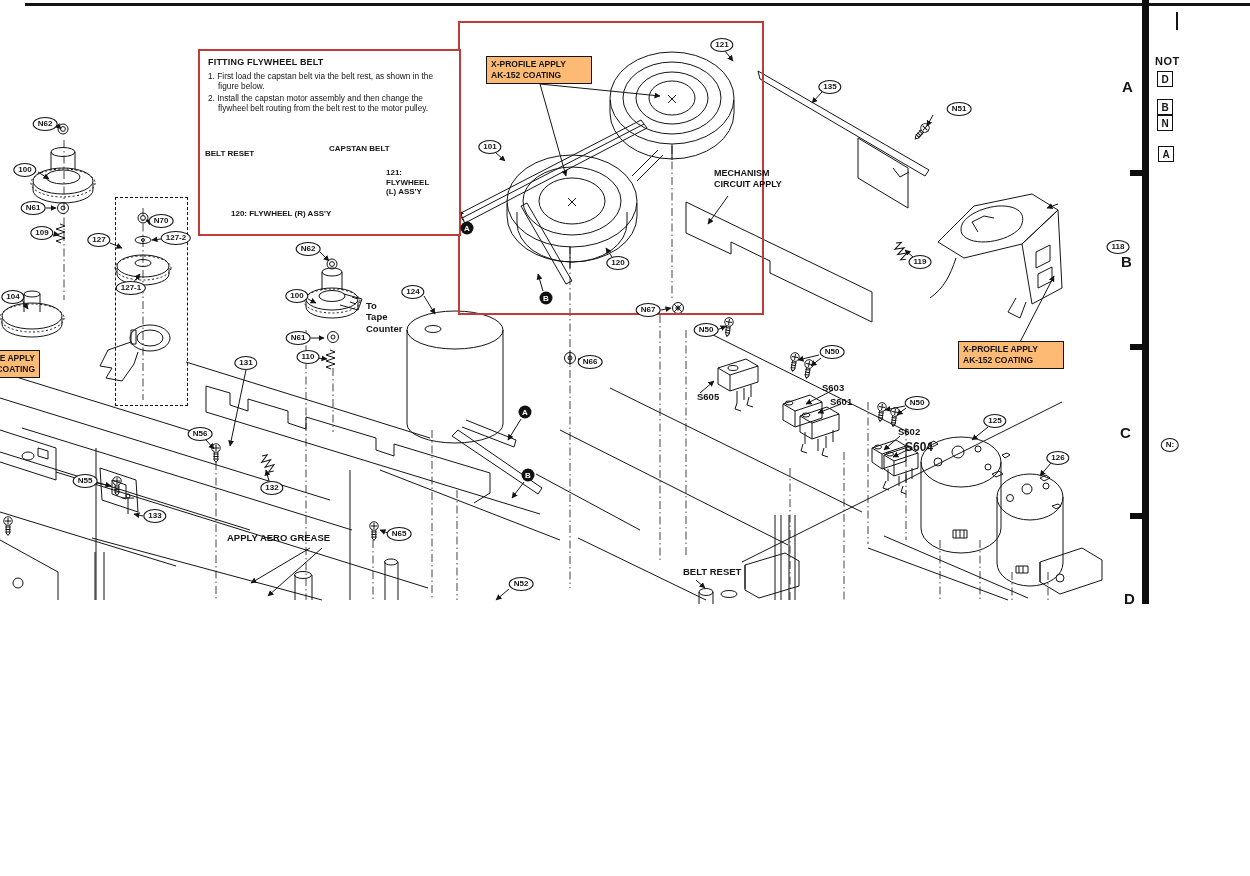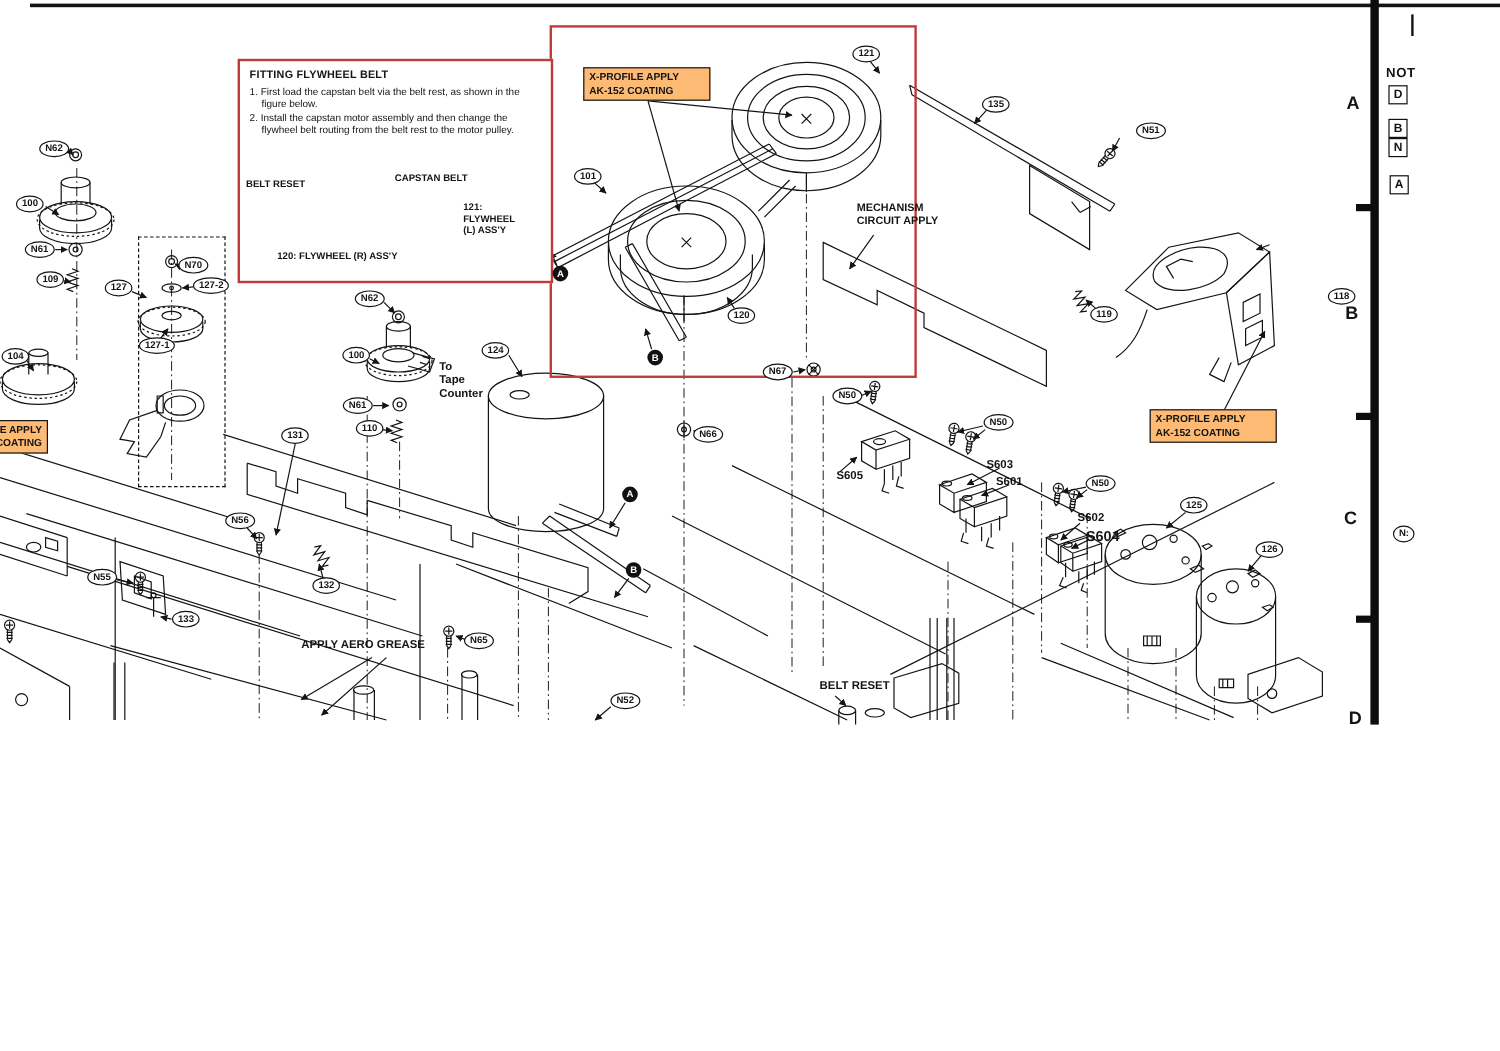--- a/index.html
+++ b/index.html
@@ -367,21 +367,21 @@
         <div class="oval-label" style="left: 1118px; top: 202px; margin-top: 45px;">118</div>
         <div class="oval-label" style="left: 995px; top: 421px;">125</div>
         <div class="oval-label" style="left: 1058px; top: 458px;">126</div>
         <div class="oval-label" style="left: 490px; top: 147px;">101</div>
         <div class="oval-label" style="left: 722px; top: 45px;">121</div>
         <div class="oval-label" style="left: 618px; top: 263px;">120</div>
         <div class="oval-label" style="left: 1170px; top: 445px;">N:</div>
         <div class="txt-label" style="left: 366px; top: 300px; font-size: 9.5px;">To
 Tape
 Counter</div>
-        <div class="txt-label" style="left: 251px; top: 532px; font-size: 9.5px;">APPLY AERO GREASE</div>
+        <div class="txt-label" style="left: 227px; top: 532px; font-size: 9.5px;">APPLY AERO GREASE</div>
         <div class="txt-label" style="left: 714px; top: 168px; font-size: 9px;">MECHANISM
 CIRCUIT APPLY</div>
         <div class="txt-label" style="left: 683px; top: 566px; font-size: 9.5px;">BELT RESET</div>
         <div class="txt-label" style="left: 697px; top: 391px; font-size: 9.5px;">S605</div>
         <div class="txt-label" style="left: 822px; top: 382px; font-size: 9.5px;">S603</div>
         <div class="txt-label" style="left: 830px; top: 396px; font-size: 9.5px;">S601</div>
         <div class="txt-label" style="left: 898px; top: 426px; font-size: 9.5px;">S602</div>
         <div class="txt-label" style="left: 905px; top: 440px; font-size: 12px;">S604</div>
         <div class="txt-label" style="left: 205px; top: 149px; font-size: 8px;">BELT RESET</div>
         <div class="txt-label" style="left: 329px; top: 144px; font-size: 8px;">CAPSTAN BELT</div>

